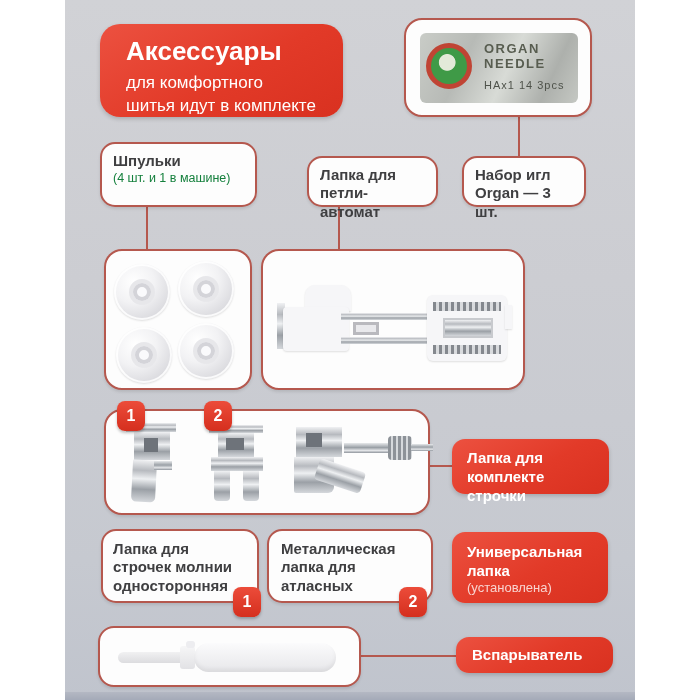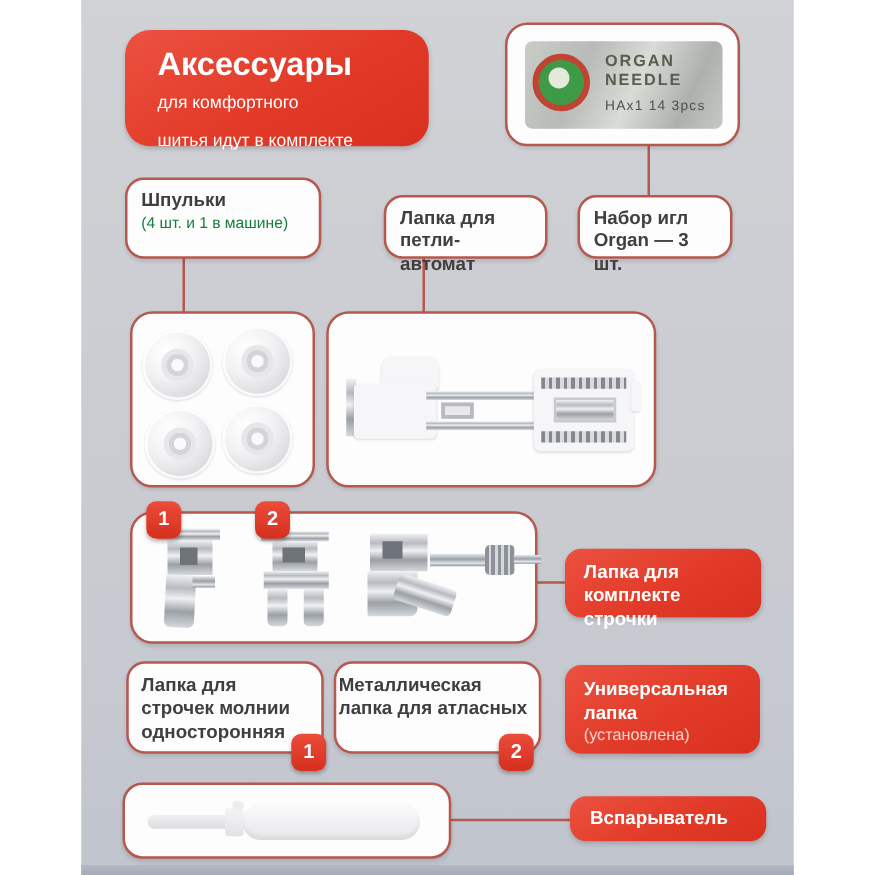--- a/index.html
+++ b/index.html
@@ -21,21 +21,21 @@
 
   .red-card { position:absolute; border-radius:13px; color:#fff; box-sizing:border-box; z-index:2;
           background:linear-gradient(150deg,#ec5140 0%,#e23a28 55%,#d93120 100%);
           box-shadow:0 2px 4px rgba(0,0,0,.18); }
   .red-card .b { display:block; font-weight:bold; font-size:15px; line-height:1.27; }
   .red-card .n { display:block; font-size:13px; line-height:1.3; color:rgba(255,255,255,.78); }
 
   .title-card { left:100px; top:24px; width:243px; height:93px; border-radius:20px;
           padding:13px 14px 0 26px; }
   .title-card .t { display:block; font-weight:bold; font-size:26px; line-height:1.1; }
-  .title-card .s { display:block; font-size:14px; line-height:1.3; margin-top:6px; }
+  .title-card .s { display:block; font-size:17px; line-height:1.3; margin-top:6px; }
 
   .badge { position:absolute; width:28px; height:30px; z-index:6;
           background:linear-gradient(180deg,#ec4c3a,#d52f1e);
           border-radius:8px; color:#fff; font-weight:bold; font-size:16px;
           display:flex; align-items:center; justify-content:center;
           box-shadow:0 2px 3px rgba(0,0,0,.25); }
 
   .metal   { background:linear-gradient(180deg,#f0f1f3 0%,#b7babf 25%,#eef0f2 45%,#9ba0a6 70%,#d5d8dc 100%); }
   .metal-h { background:linear-gradient(180deg,#e7e9eb,#9aa0a6 45%,#e2e4e7 75%,#8f959c); }
   .abs { position:absolute; }
@@ -72,21 +72,21 @@
 
   <div class="line" style="left:518px; top:116px; width:2px; height:42px;"></div>
   <div class="line" style="left:146px; top:205px; width:2px; height:46px;"></div>
   <div class="line" style="left:338px; top:205px; width:2px; height:46px;"></div>
   <div class="line" style="left:428px; top:465px; width:26px; height:2px;"></div>
   <div class="line" style="left:360px; top:655px; width:98px; height:2px;"></div>
 
   <div class="red-card title-card">
     <span class="t">Аксессуары</span>
     <span class="s">для комфортного</span>
-    <span class="s" style="margin-top:13px;">шитья идут в комплекте</span>
+    <span class="s" style="margin-top:1px;">шитья идут в комплекте</span>
   </div>
 
   <div class="card" style="left:404px; top:18px; width:188px; height:99px; border-radius:18px;">
     <div class="pack">
       <div class="pack-logo"></div>
       <div class="pack-brand">
         <span style="display:block;">ORGAN</span>
         <span style="display:block;text-align:center;">NEEDLE</span>
       </div>
       <div class="pack-spec">HAx1 14 3pcs</div>
@@ -168,21 +168,21 @@
     <span class="b">комплекте строчки</span>
   </div>
 
   <div class="card label-card" style="left:101px; top:529px; width:158px; height:74px; padding:9px 10px;">
     <span class="b">Лапка для</span>
     <span class="b">строчек молнии</span>
     <span class="b">односторонняя</span>
   </div>
   <div class="badge" style="left:233px; top:587px;">1</div>
 
-  <div class="card label-card" style="left:267px; top:529px; width:166px; height:74px; padding:9px 2px;">
+  <div class="card label-card" style="left:267px; top:529px; width:166px; height:74px; padding:9px 12px;">
     <span class="b">Металлическая</span>
     <span class="b">лапка для атласных</span>
   </div>
   <div class="badge" style="left:399px; top:587px;">2</div>
 
   <div class="red-card" style="left:452px; top:532px; width:156px; height:71px; padding:10px 10px 0 15px;">
     <span class="b">Универсальная</span>
     <span class="b">лапка</span>
     <span class="n">(установлена)</span>
   </div>

